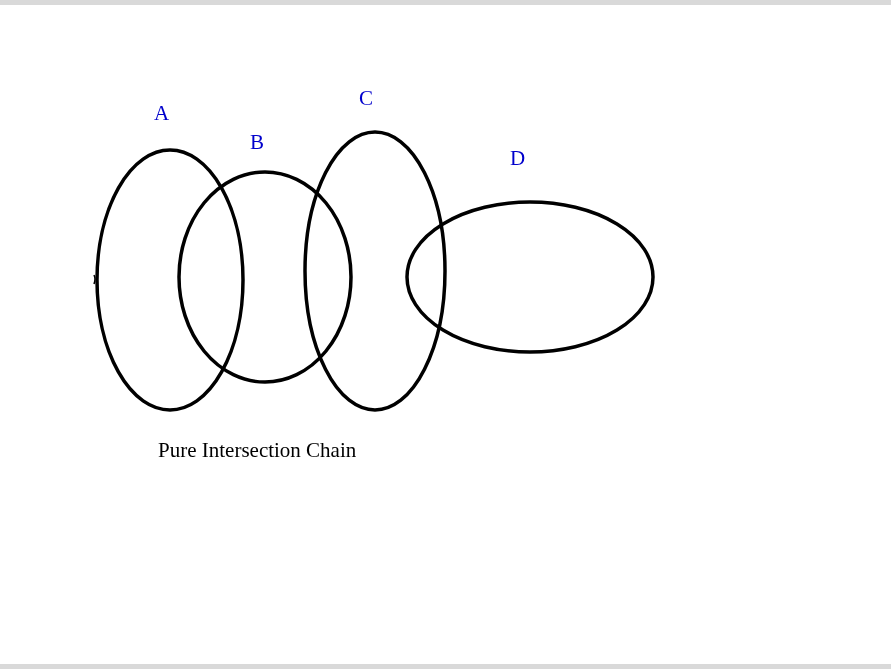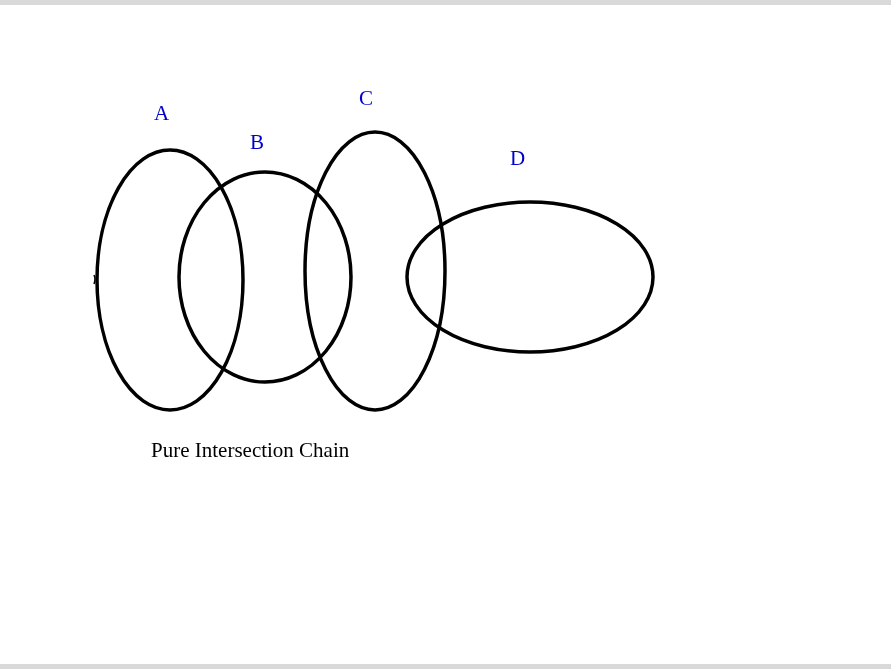--- a/index.html
+++ b/index.html
@@ -36,21 +36,21 @@
     font-weight: 400;
     line-height: 1;
     user-select: none;
   }
   .label-a { left: 154px; top: 103px; }
   .label-b { left: 250px; top: 132px; }
   .label-c { left: 359px; top: 88px;  }
   .label-d { left: 510px; top: 148px; }
   .caption {
     position: absolute;
-    left: 151px;
+    left: 158px;
     top: 438px;
     color: #000000;
     font-size: 21px;
     line-height: 1.2;
     user-select: none;
   }
 </style>
 </head>
 <body>
 

